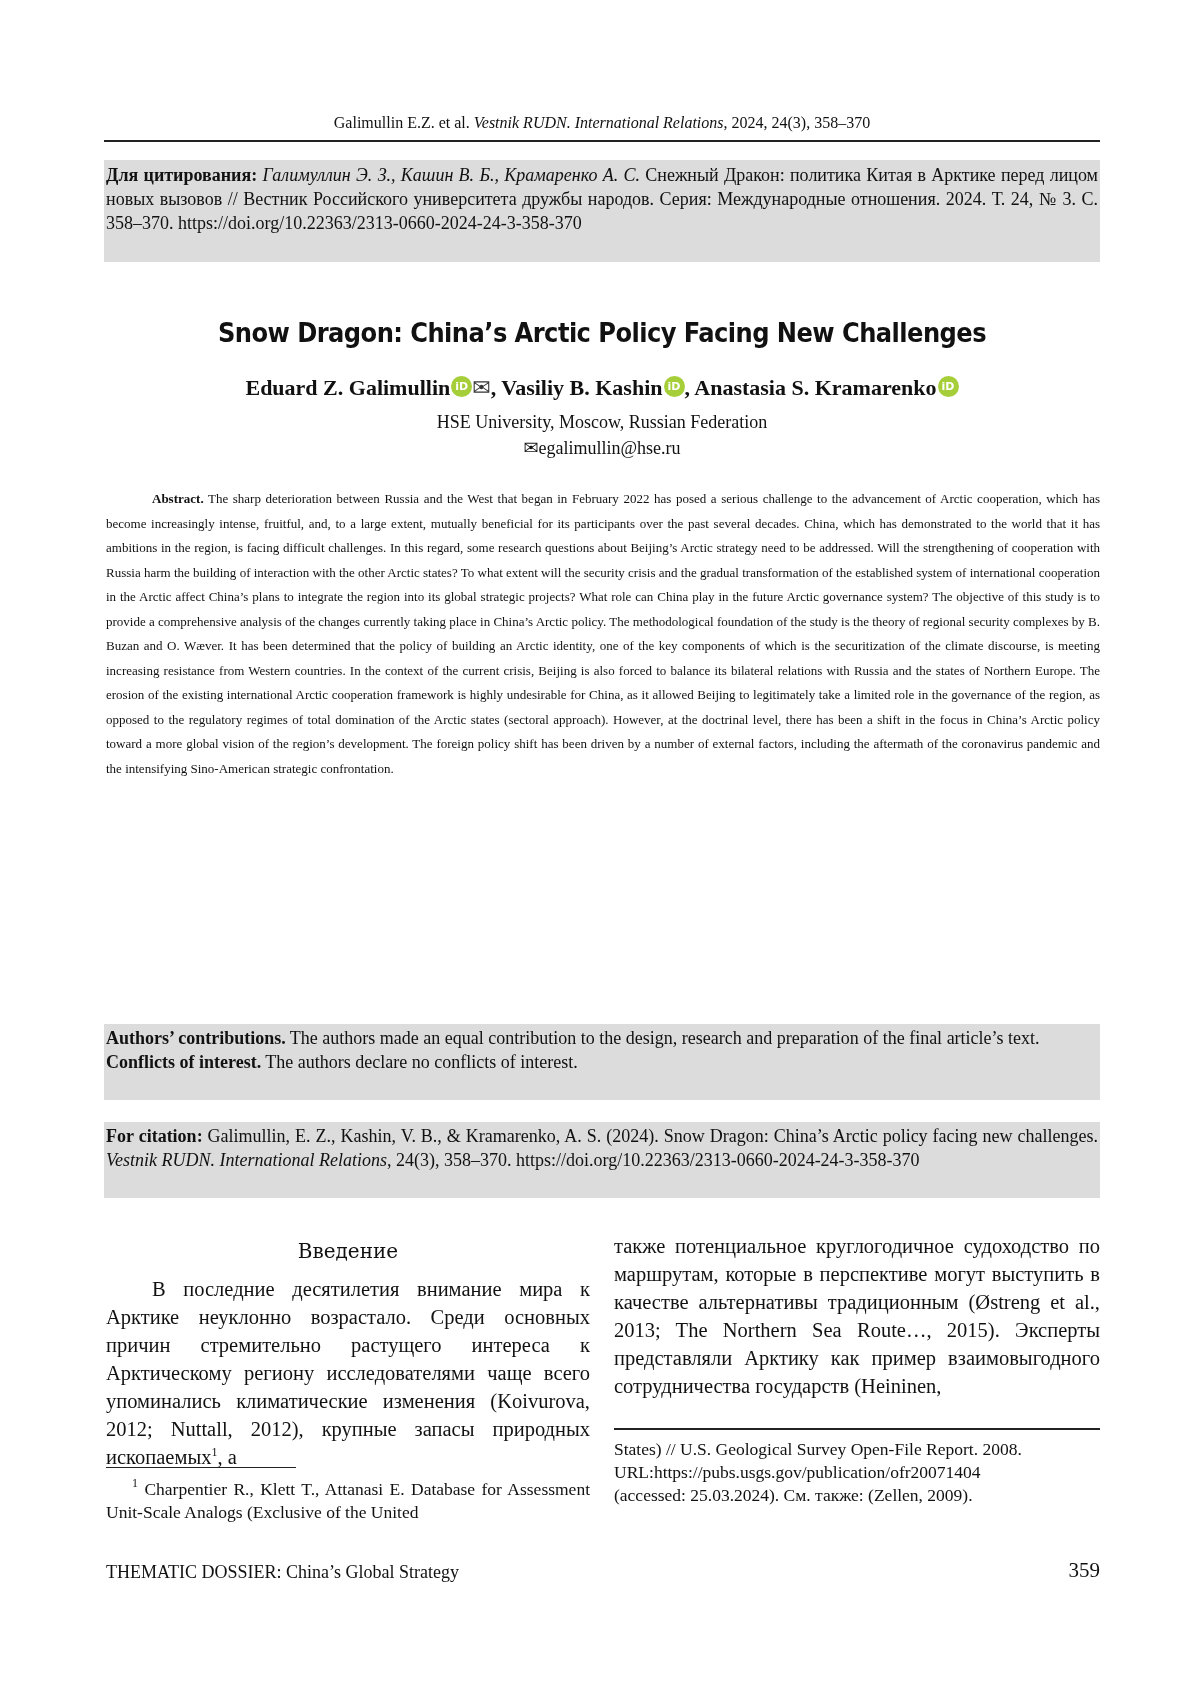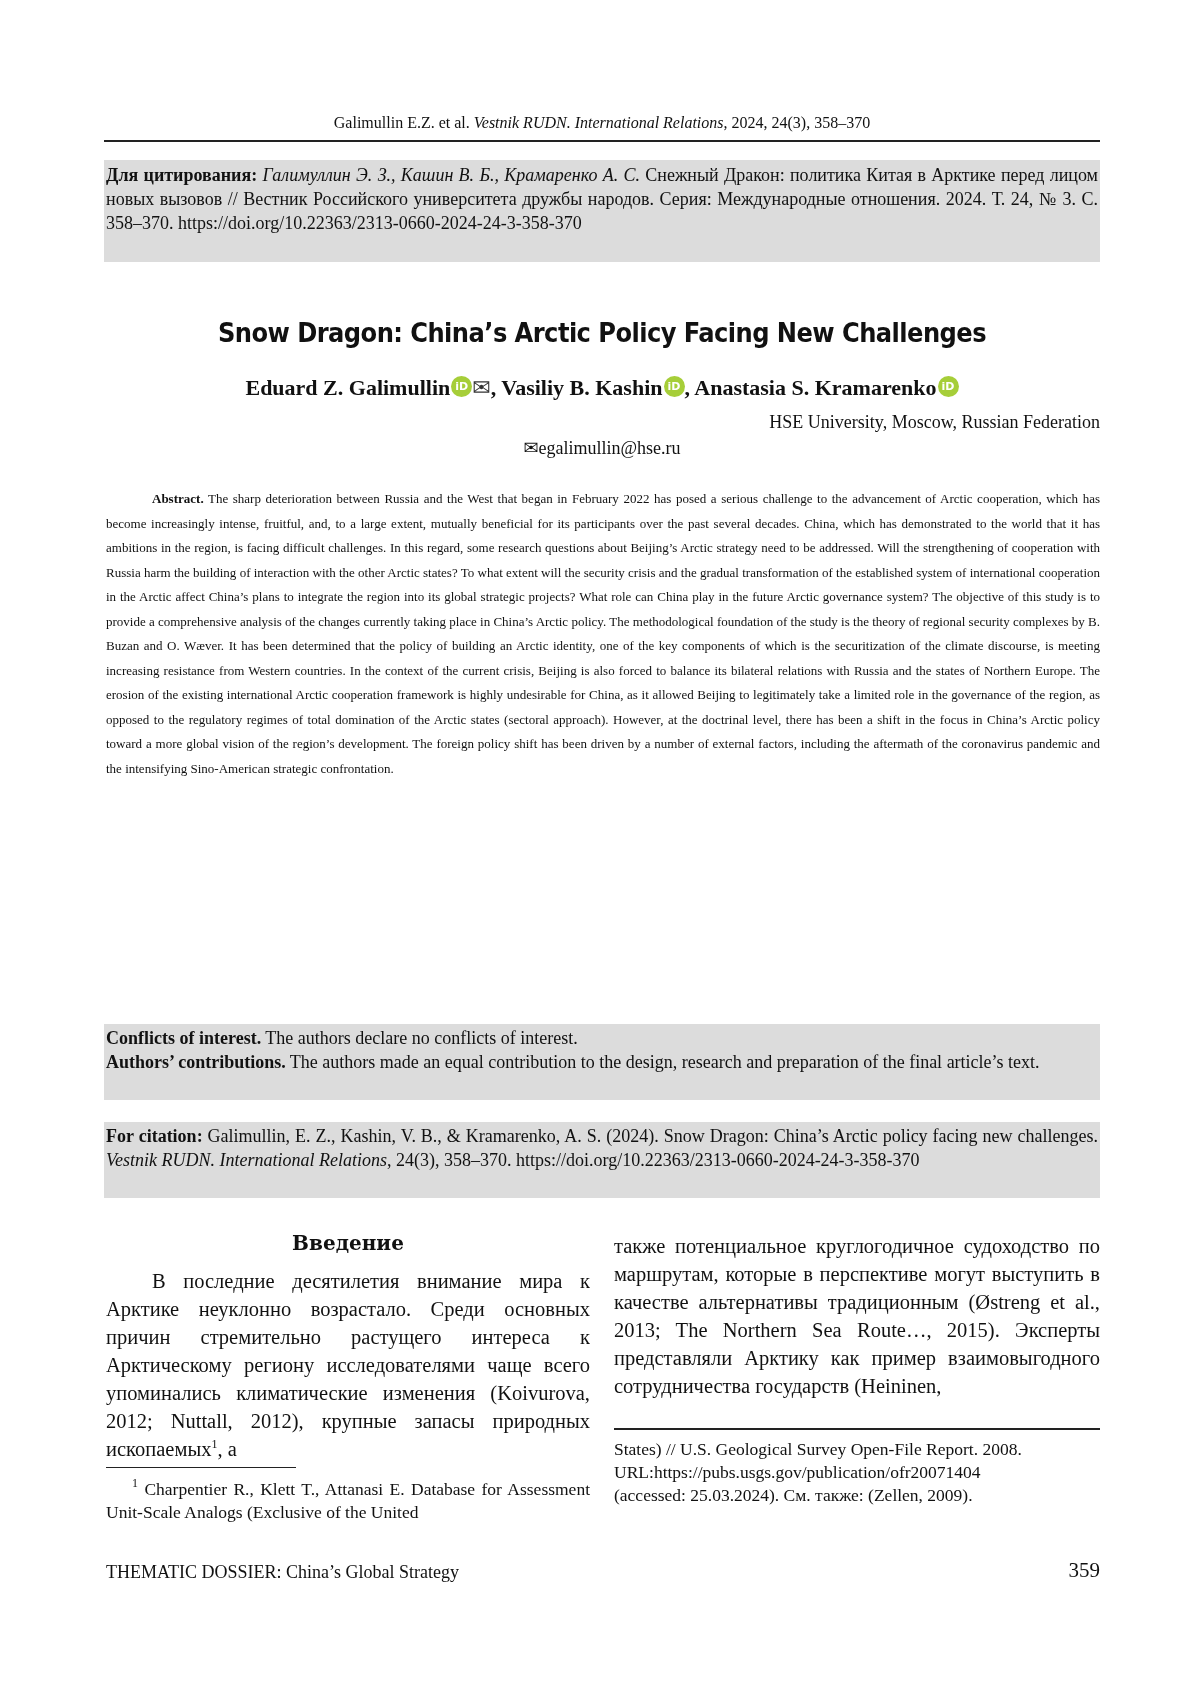--- a/index.html
+++ b/index.html
@@ -24,35 +24,35 @@
            letter-spacing: -0.6px; transform: scaleX(0.93); transform-origin: center; }
 
   .authors { position: absolute; top: 375px; left: 104px; width: 996px; text-align: center;
              font-size: 22px; font-weight: bold; }
   .orcid { display: inline-block; width: 21px; height: 21px; border-radius: 50%;
            background: #a6ce39; color: #fff; font-family: "DejaVu Sans", sans-serif;
            font-size: 11px; font-weight: bold; line-height: 21px; text-align: center;
            vertical-align: 5px; margin-left: 1px; }
   .env { display: inline-block; font-weight: normal; font-size: 22px; vertical-align: 0; color: #333; }
 
-  .affil { position: absolute; top: 412px; left: 104px; width: 996px; text-align: right; font-size: 18px; }
+  .affil { position: absolute; top: 412px; left: 104px; width: 996px; text-align: center; font-size: 18px; }
   .email { position: absolute; top: 437px; left: 104px; width: 996px; text-align: center; font-size: 18px; }
 
   .abstract { position: absolute; top: 487px; left: 106px; width: 994px; font-size: 13px;
               line-height: 24.5px; text-align: justify; }
   .abstract p { margin: 0; text-indent: 46px; }
 
   .coi { top: 1024px; height: 76px; padding-top: 2px; }
   .forcite { top: 1122px; height: 76px; padding-top: 2px; }
 
   .col { position: absolute; font-size: 20.5px; line-height: 28px; text-align: justify; }
   .col-left { left: 106px; width: 484px; top: 1225px; }
   .col-right { left: 614px; width: 486px; top: 1232px; }
-  .section-head { text-align: center; font-family: "DejaVu Serif", serif; font-weight: bold;
-                  font-size: 20px; margin: 4px 0 10px 0; }
+  .section-head { text-align: center; font-family: "DejaVu Serif", serif; font-weight: normal;
+                  font-size: 20px; margin: 12px 0 10px 0; }
   .col p { margin: 0; }
   .indent { text-indent: 46px; }
   sup { font-size: 12px; vertical-align: 8px; line-height: 0; }
 
   .fn-rule-left { position: absolute; top: 1467px; left: 106px; width: 190px; border-top: 1.5px solid #222; }
   .fn-rule-right { position: absolute; top: 1428px; left: 614px; width: 486px; border-top: 2px solid #222; }
   .footnote { position: absolute; font-size: 17.5px; line-height: 23px; text-align: justify; }
   .fn-left { top: 1478px; left: 106px; width: 484px; }
   .fn-left .fnfirst { text-indent: 26px; }
   .fn-right { top: 1438px; left: 614px; width: 486px; }
@@ -86,22 +86,22 @@
   <div class="affil">HSE University, Moscow, Russian Federation</div>
   <div class="email">
     <span>✉</span><span>egalimullin@hse.ru</span>
   </div>
 
   <div class="abstract">
     <p><b>Abstract.</b><span> The sharp deterioration between Russia and the West that began in February 2022 has posed a serious challenge to the advancement of Arctic cooperation, which has become increasingly intense, fruitful, and, to a large extent, mutually beneficial for its participants over the past several decades. China, which has demonstrated to the world that it has ambitions in the region, is facing difficult challenges. In this regard, some research questions about Beijing’s Arctic strategy need to be addressed. Will the strengthening of cooperation with Russia harm the building of interaction with the other Arctic states? To what extent will the security crisis and the gradual transformation of the established system of international cooperation in the Arctic affect China’s plans to integrate the region into its global strategic projects? What role can China play in the future Arctic governance system? The objective of this study is to provide a comprehensive analysis of the changes currently taking place in China’s Arctic policy. The methodological foundation of the study is the theory of regional security complexes by B. Buzan and O. Wæver. It has been determined that the policy of building an Arctic identity, one of the key components of which is the securitization of the climate discourse, is meeting increasing resistance from Western countries. In the context of the current crisis, Beijing is also forced to balance its bilateral relations with Russia and the states of Northern Europe. The erosion of the existing international Arctic cooperation framework is highly undesirable for China, as it allowed Beijing to legitimately take a limited role in the governance of the region, as opposed to the regulatory regimes of total domination of the Arctic states (sectoral approach). However, at the doctrinal level, there has been a shift in the focus in China’s Arctic policy toward a more global vision of the region’s development. The foreign policy shift has been driven by a number of external factors, including the aftermath of the coronavirus pandemic and the intensifying Sino-American strategic confrontation.</span></p>
   </div>
 
   <div class="graybox coi">
+    <div><b>Authors’ contributions.</b><span> The authors made an equal contribution to the design, research and preparation of the final article’s text.</span></div>
     <div><b>Conflicts of interest.</b><span> The authors declare no conflicts of interest.</span></div>
-    <div><b>Authors’ contributions.</b><span> The authors made an equal contribution to the design, research and preparation of the final article’s text.</span></div>
   </div>
 
   <div class="graybox forcite">
     <b>For citation:</b><span> Galimullin, E. Z., Kashin, V. B., &amp; Kramarenko, A. S. (2024). Snow Dragon: China’s Arctic policy facing new challenges. </span><i>Vestnik RUDN. International Relations</i><span>, 24(3), 358–370. https://doi.org/10.22363/2313-0660-2024-24-3-358-370</span>
   </div>
 
   <div class="col col-left">
     <div class="section-head">Введение</div>
     <p class="indent"><span>В последние десятилетия внимание мира к Арктике неуклонно возрастало. Среди основных причин стремительно растущего интереса к Арктическому региону исследователями чаще всего упоминались климатические изменения (Koivurova, 2012; Nuttall, 2012), крупные запасы природных ископаемых</span><sup>1</sup><span>, а</span></p>
   </div>

